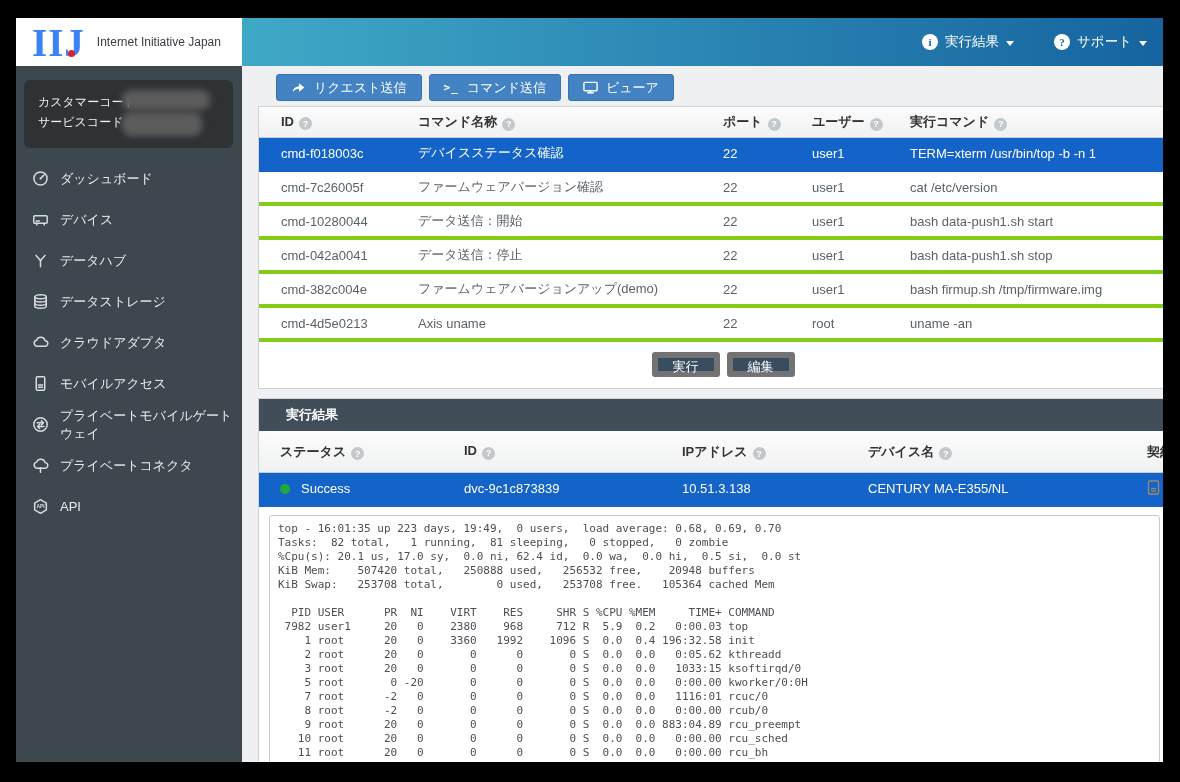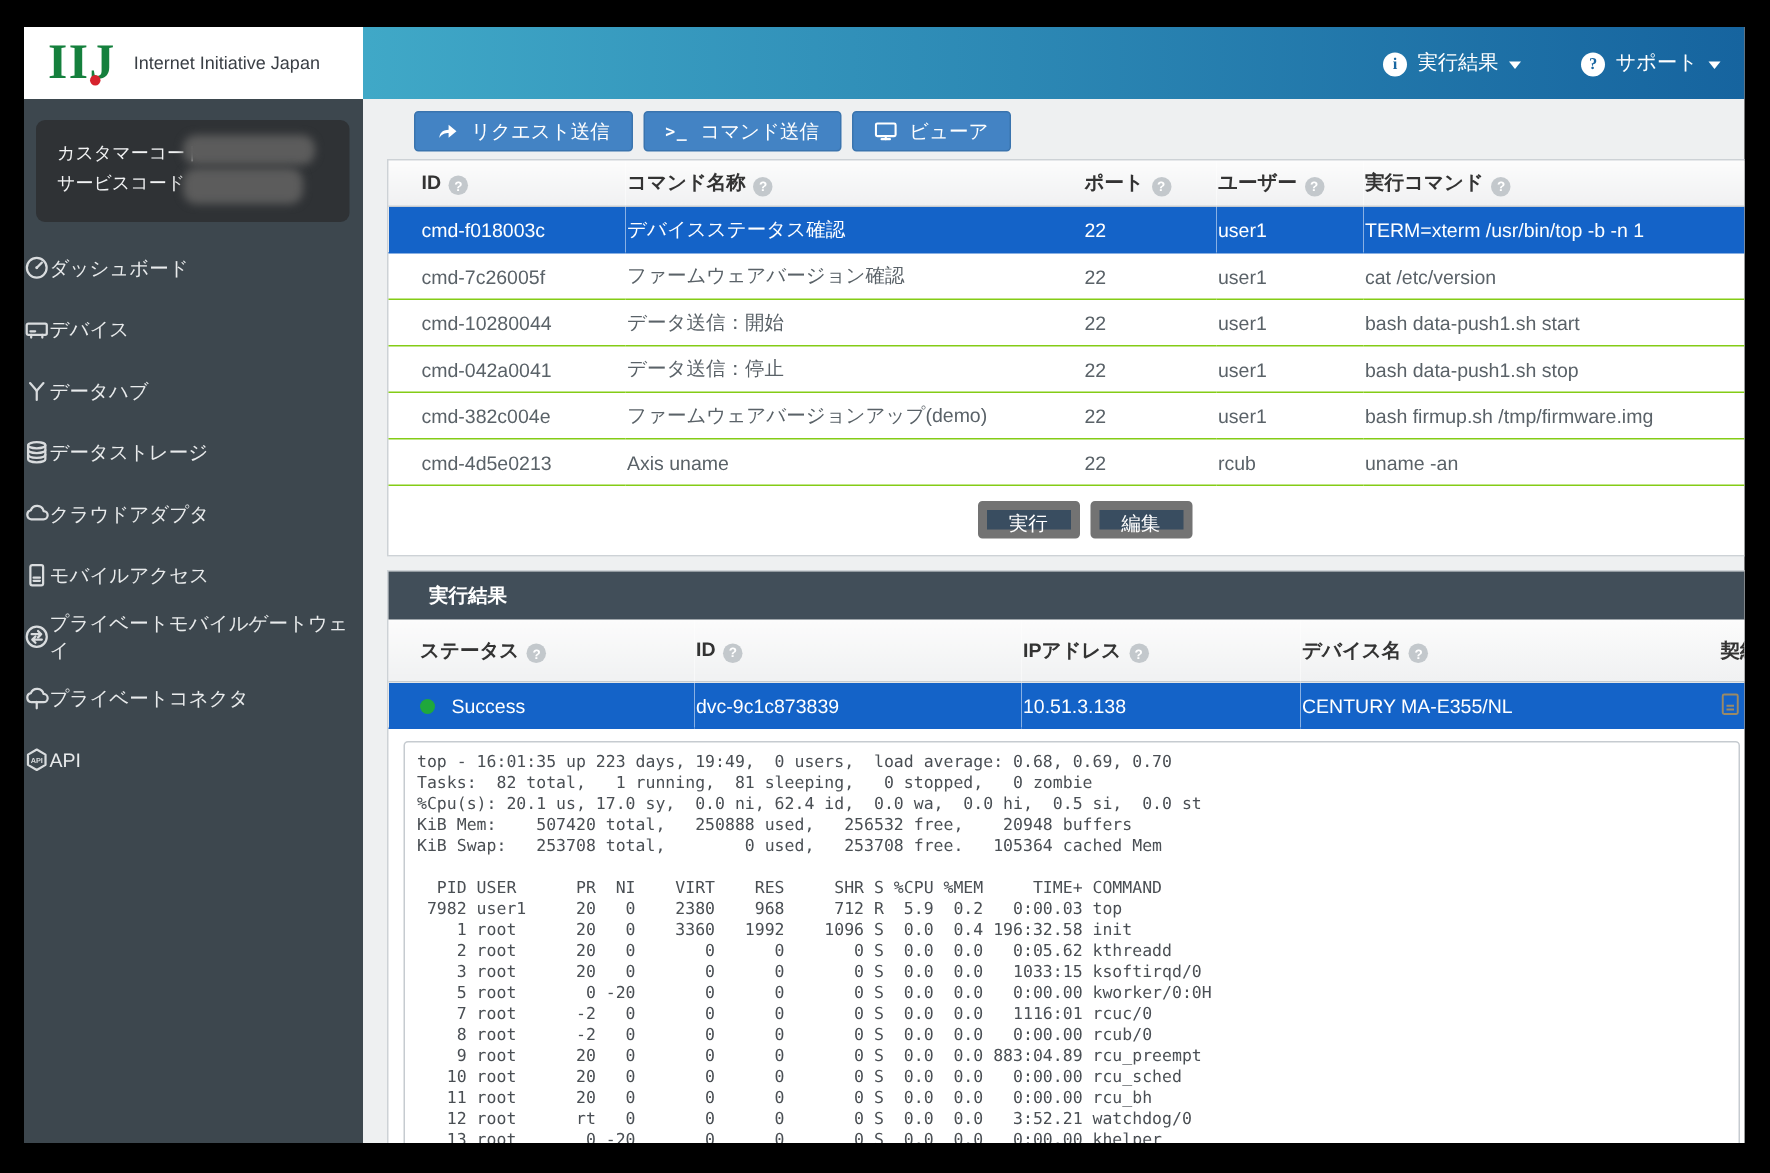--- a/index.html
+++ b/index.html
@@ -2,51 +2,51 @@
 <html><head>
 <meta charset="utf-8">
 <style>
   html,body{margin:0;padding:0;background:#000;font-family:"Liberation Sans",sans-serif;}
   .frame{position:relative;width:1180px;height:782px;background:#000;overflow:hidden;}
   .app{position:absolute;left:16px;top:18px;width:1147px;height:744px;background:#eef0f1;overflow:hidden;}
 
   
   .topbar{position:absolute;left:0;top:0;width:100%;height:48px;background:linear-gradient(to right,#4ab9d1,#16649f);}
   .logo-block{position:absolute;left:0;top:0;width:226px;height:48px;background:#fff;display:flex;align-items:center;}
-  .logo-mark{position:relative;margin-left:16px;font-family:"Liberation Serif",serif;font-weight:bold;font-size:33px;line-height:33px;color:#15803d;letter-spacing:1px;}
+  .logo-mark{position:relative;margin-left:16px;font-family:"Liberation Serif",serif;font-weight:bold;font-size:39px;line-height:33px;color:#3b82f6;letter-spacing:1px;}
   .logo-dot{position:absolute;right:10px;bottom:2px;width:7px;height:7px;border-radius:50%;background:#d6232d;}
   .logo-text{margin-left:12px;font-size:12px;font-weight:normal;color:#3a3f45;}
   .topnav{position:absolute;right:0;top:0;height:48px;display:flex;align-items:center;gap:40px;padding-right:16px;}
   .topnav-item{display:flex;align-items:center;gap:7px;color:#fff;font-size:13.5px;cursor:pointer;}
   .wcircle{width:16px;height:16px;border-radius:50%;background:#fff;color:#1a67a2;font-size:11px;font-weight:bold;display:inline-flex;align-items:center;justify-content:center;font-family:"Liberation Serif",serif;}
   .caret{width:0;height:0;border-left:4px solid transparent;border-right:4px solid transparent;border-top:5px solid #fff;margin-top:2px;}
 
   
   .sidebar{position:absolute;left:0;top:48px;width:226px;bottom:0;background:#3d474e;}
   .custbox{position:relative;margin:14px 9px 0 8px;height:68px;background:#2f3235;border-radius:6px;padding:12px 0 0 14px;box-sizing:border-box;color:#f2f3f4;font-size:12px;line-height:20px;}
   .blurblob{position:absolute;background:#5c5c5c;border-radius:9px;filter:blur(3px);}
   .blob1{left:98px;top:10px;width:88px;height:20px;}
   .blob2{left:98px;top:32px;width:80px;height:24px;}
   .nav{margin-top:10px;}
-  .nav-item{height:41px;display:flex;align-items:center;color:#e9ebec;font-size:13px;cursor:pointer;}
+  .nav-item{height:41px;display:flex;align-items:center;gap:11px;padding-left:16px;color:#e9ebec;font-size:13px;cursor:pointer;}
   .nav-item.active{background:#121517;}
   .nav-icon{width:17px;height:17px;flex:0 0 17px;display:inline-flex;}
 
   
   .main{position:absolute;left:226px;top:48px;right:0;bottom:0;overflow:hidden;}
   .toolbar{padding:8px 0 0 34px;display:flex;gap:7px;}
   .btn-blue{background:#4383c4;border:1px solid #3a74ae;border-radius:3px;color:#fff;font-size:13px;height:27px;display:inline-flex;align-items:center;gap:8px;padding:0 14px;cursor:pointer;font-family:inherit;}
   .btn-blue .ticon{display:inline-flex;}
   .prompt-glyph{font-family:"DejaVu Sans Mono",monospace;font-size:11px;font-weight:bold;letter-spacing:1px;}
 
   .panel{margin-left:16px;width:930px;background:#fff;border:1px solid #cdd2d6;box-sizing:border-box;}
   .cmd-panel{margin-top:5px;}
   table{border-collapse:collapse;table-layout:fixed;width:100%;}
   th{height:28px;background:linear-gradient(#fcfcfc,#f0f1f2);border-bottom:1px solid #c6cbd0;font-size:13px;color:#333;text-align:left;font-weight:bold;white-space:nowrap;overflow:hidden;}
-  td{height:28px;font-size:13px;color:#5a6268;border-bottom:1px solid #84cc16;white-space:nowrap;overflow:hidden;}
+  td{height:28px;font-size:13px;color:#5a6268;border-bottom:4px solid #84cc16;white-space:nowrap;overflow:hidden;}
   tr.selected td{background:#1463c8;color:#fff;border-bottom-color:#1463c8;}
   .pad1 th:first-child,.pad1 td:first-child{padding-left:22px;}
   .help{display:inline-flex;width:13px;height:13px;border-radius:50%;background:#c3c8cc;color:#fff;font-size:9px;font-weight:bold;align-items:center;justify-content:center;margin-left:5px;vertical-align:-1px;}
   .actions{display:flex;justify-content:center;gap:7px;padding:10px 0 11px 0;}
   .btn-dark{background:#394d60;border:6px solid #737373;border-radius:3px;color:#fff;font-size:13px;height:25px;padding:0 15px;cursor:pointer;font-family:inherit;}
 
   .result-panel{margin-top:9px;}
   .result-title{height:32px;background:#414e59;color:#fff;font-size:13px;font-weight:bold;display:flex;align-items:center;padding-left:27px;}
   .result-panel th{height:39px;}
   .pad2 th:first-child,.pad2 td:first-child{padding-left:21px;}
@@ -259,21 +259,21 @@
                 <td>cmd-382c004e</td>
                 <td>ファームウェアバージョンアップ(demo)</td>
                 <td>22</td>
                 <td>user1</td>
                 <td>bash firmup.sh /tmp/firmware.img</td>
               </tr>
               <tr class="">
                 <td>cmd-4d5e0213</td>
                 <td>Axis uname</td>
                 <td>22</td>
-                <td>rcub</td>
+                <td>root</td>
                 <td>uname -an</td>
               </tr>
             </tbody>
         </table>
         <div class="actions" id="cmd-actions">
             <button class="btn-dark">実行</button>
             <button class="btn-dark">編集</button>
           </div>
       </div>
 

